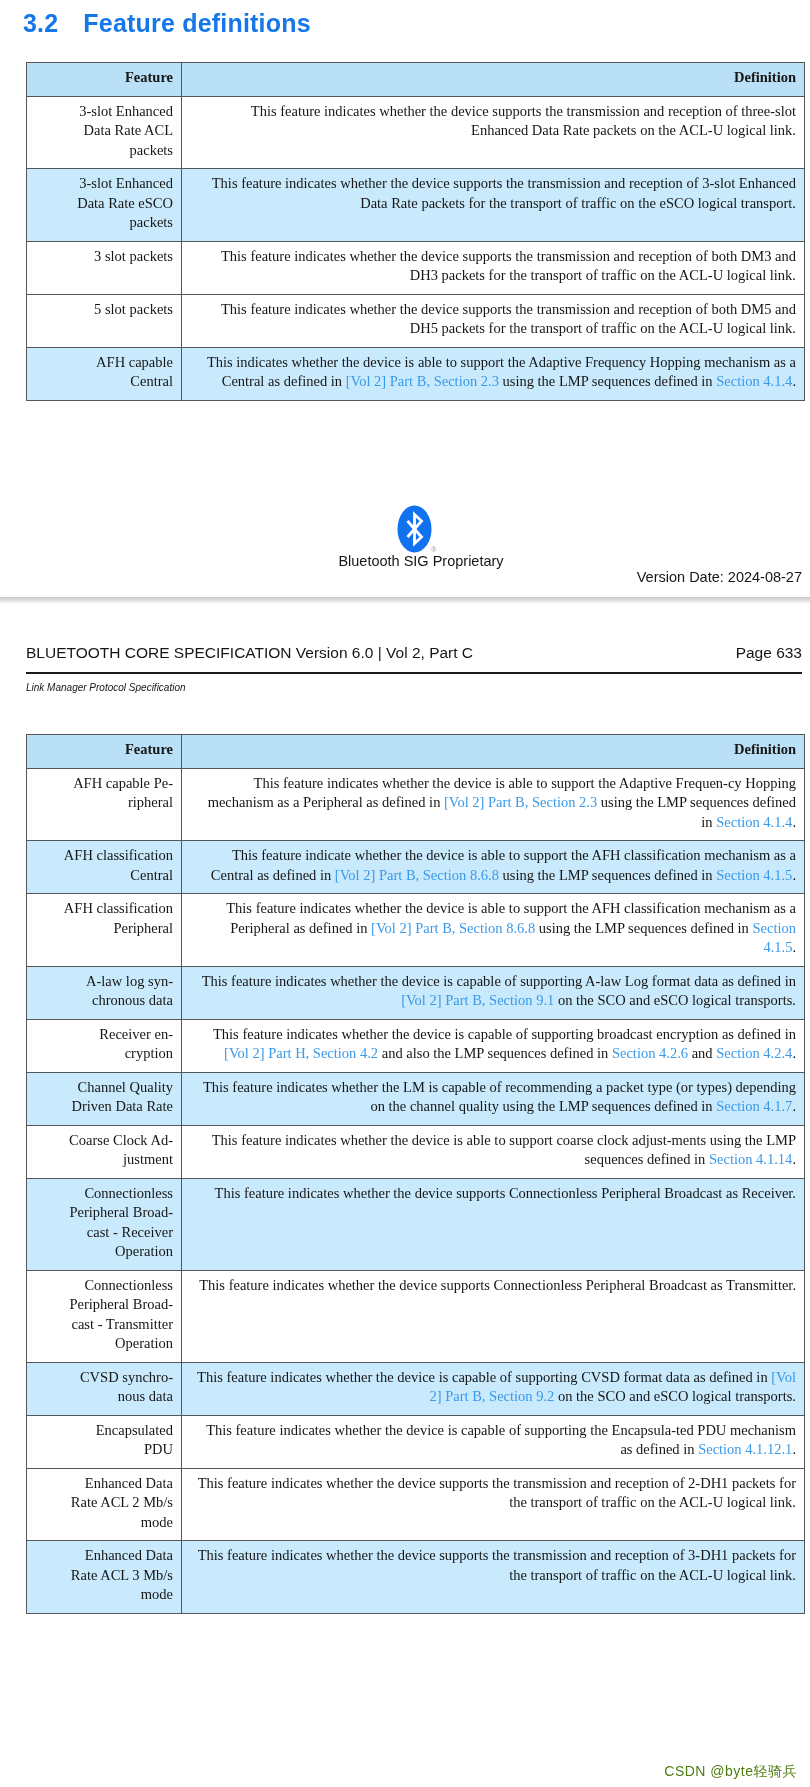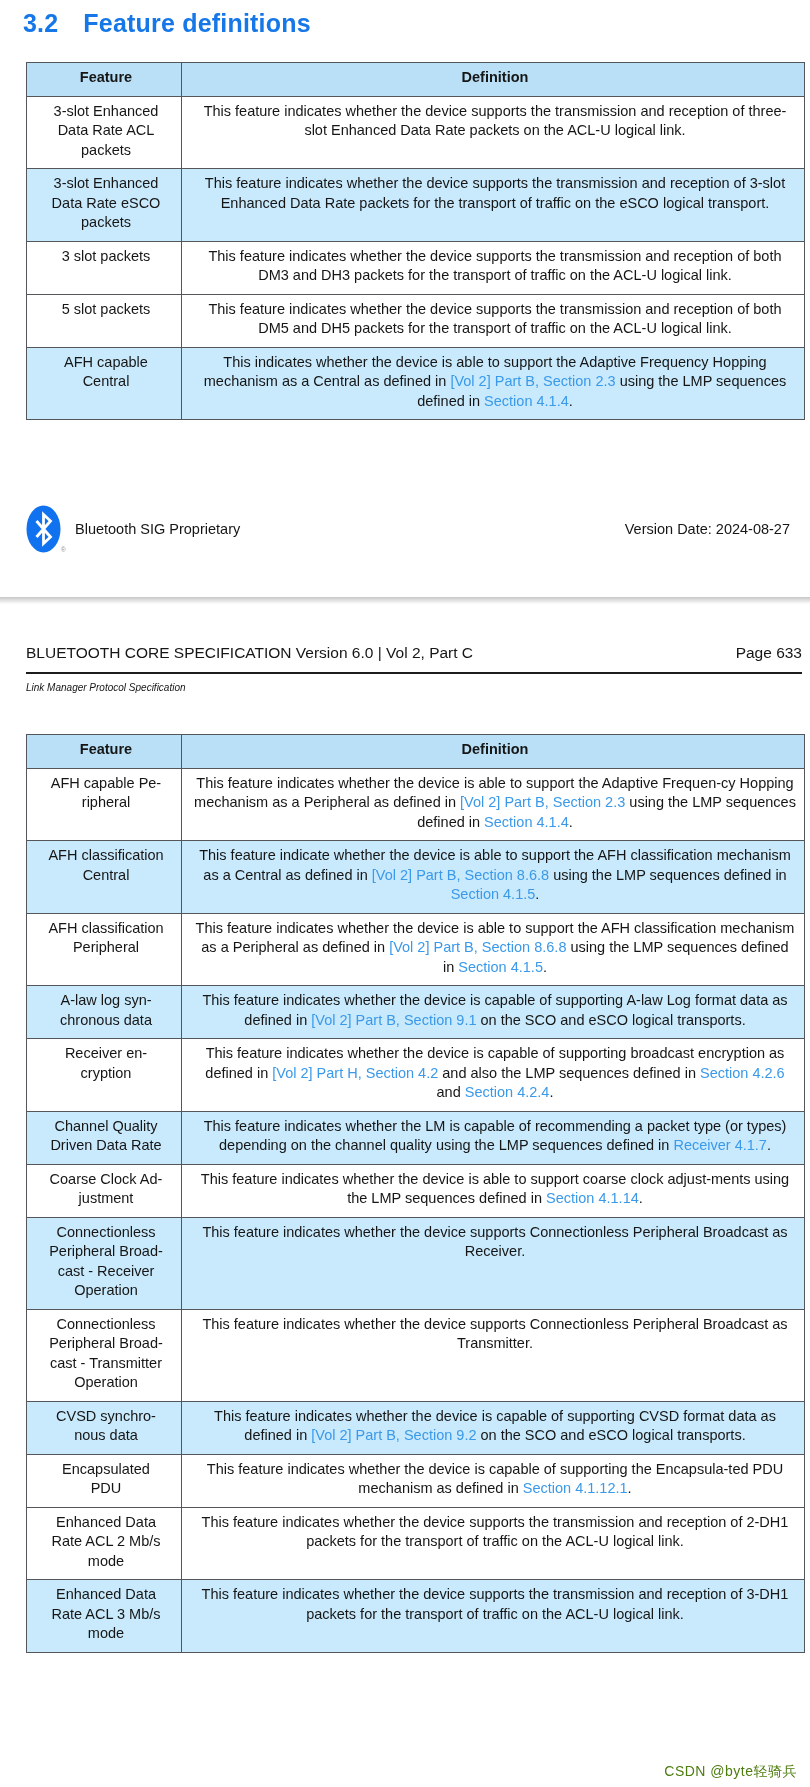--- a/index.html
+++ b/index.html
@@ -33,35 +33,37 @@
   .section-title .sec-text{margin-left:25px;}
 
   table.feature-table{
     border-collapse:collapse;table-layout:fixed;width:778px;
     font-size:14.5px;line-height:19.5px;
   }
   .t1{position:absolute;top:62px;left:26px;}
   .t2{position:absolute;top:130px;left:26px;}
   table.feature-table th, table.feature-table td{
     border:1px solid var(--table-border);
-    vertical-align:top;text-align:center;
+    vertical-align:top;text-align:right;
     padding:5px 8px 8px 12px;
+    font-family:Liberation Serif, serif;
   }
   table.feature-table th{
     background:var(--header-row-blue);
     font-weight:bold;font-size:14.5px;
   }
   table.feature-table tr.alt td{background:var(--zebra-row-blue);}
   td.feature-cell{white-space:pre-line;}
   .xref{color:var(--link-blue);}
 
   .footer{
-    position:absolute;top:505px;left:26px;right:20px;
+    position:absolute;top:505px;left:26px;right:8px;
     display:flex;align-items:center;
     font-size:14.5px;
+    flex-direction:column;
   }
   .bt-logo{position:relative;width:35px;height:48px;flex:0 0 auto;}
   .bt-reg{position:absolute;right:-5px;bottom:0;font-size:7px;color:#999;}
   .footer-left{margin-left:14px;}
   .footer-right{margin-left:auto;}
 
   .page-separator{
     position:absolute;top:597px;left:0;width:810px;height:7px;
     background:linear-gradient(to bottom, var(--separator-gray), #eaeaea 65%, #ffffff);
   }
@@ -192,21 +194,21 @@
           <td class="def-cell"><span>This feature indicates whether the device is capable of supporting A-law Log format data as defined in </span><span class="xref">[Vol 2] Part B, Section 9.1</span><span> on the SCO and eSCO logical transports.</span></td>
         </tr>
         <tr>
           <td class="feature-cell">Receiver en-
 cryption</td>
           <td class="def-cell"><span>This feature indicates whether the device is capable of supporting broadcast encryption as defined in </span><span class="xref">[Vol 2] Part H, Section 4.2</span><span> and also the LMP sequences defined in </span><span class="xref">Section 4.2.6</span><span> and </span><span class="xref">Section 4.2.4</span><span>.</span></td>
         </tr>
         <tr class="alt">
           <td class="feature-cell">Channel Quality
 Driven Data Rate</td>
-          <td class="def-cell"><span>This feature indicates whether the LM is capable of recommending a packet type (or types) depending on the channel quality using the LMP sequences defined in </span><span class="xref">Receiver 4.1.7</span><span>.</span></td>
+          <td class="def-cell"><span>This feature indicates whether the LM is capable of recommending a packet type (or types) depending on the channel quality using the LMP sequences defined in </span><span class="xref">Section 4.1.7</span><span>.</span></td>
         </tr>
         <tr>
           <td class="feature-cell">Coarse Clock Ad-
 justment</td>
           <td class="def-cell"><span>This feature indicates whether the device is able to support coarse clock adjust-ments using the LMP sequences defined in </span><span class="xref">Section 4.1.14</span><span>.</span></td>
         </tr>
         <tr class="alt">
           <td class="feature-cell">Connectionless
 Peripheral Broad-
 cast - Receiver

